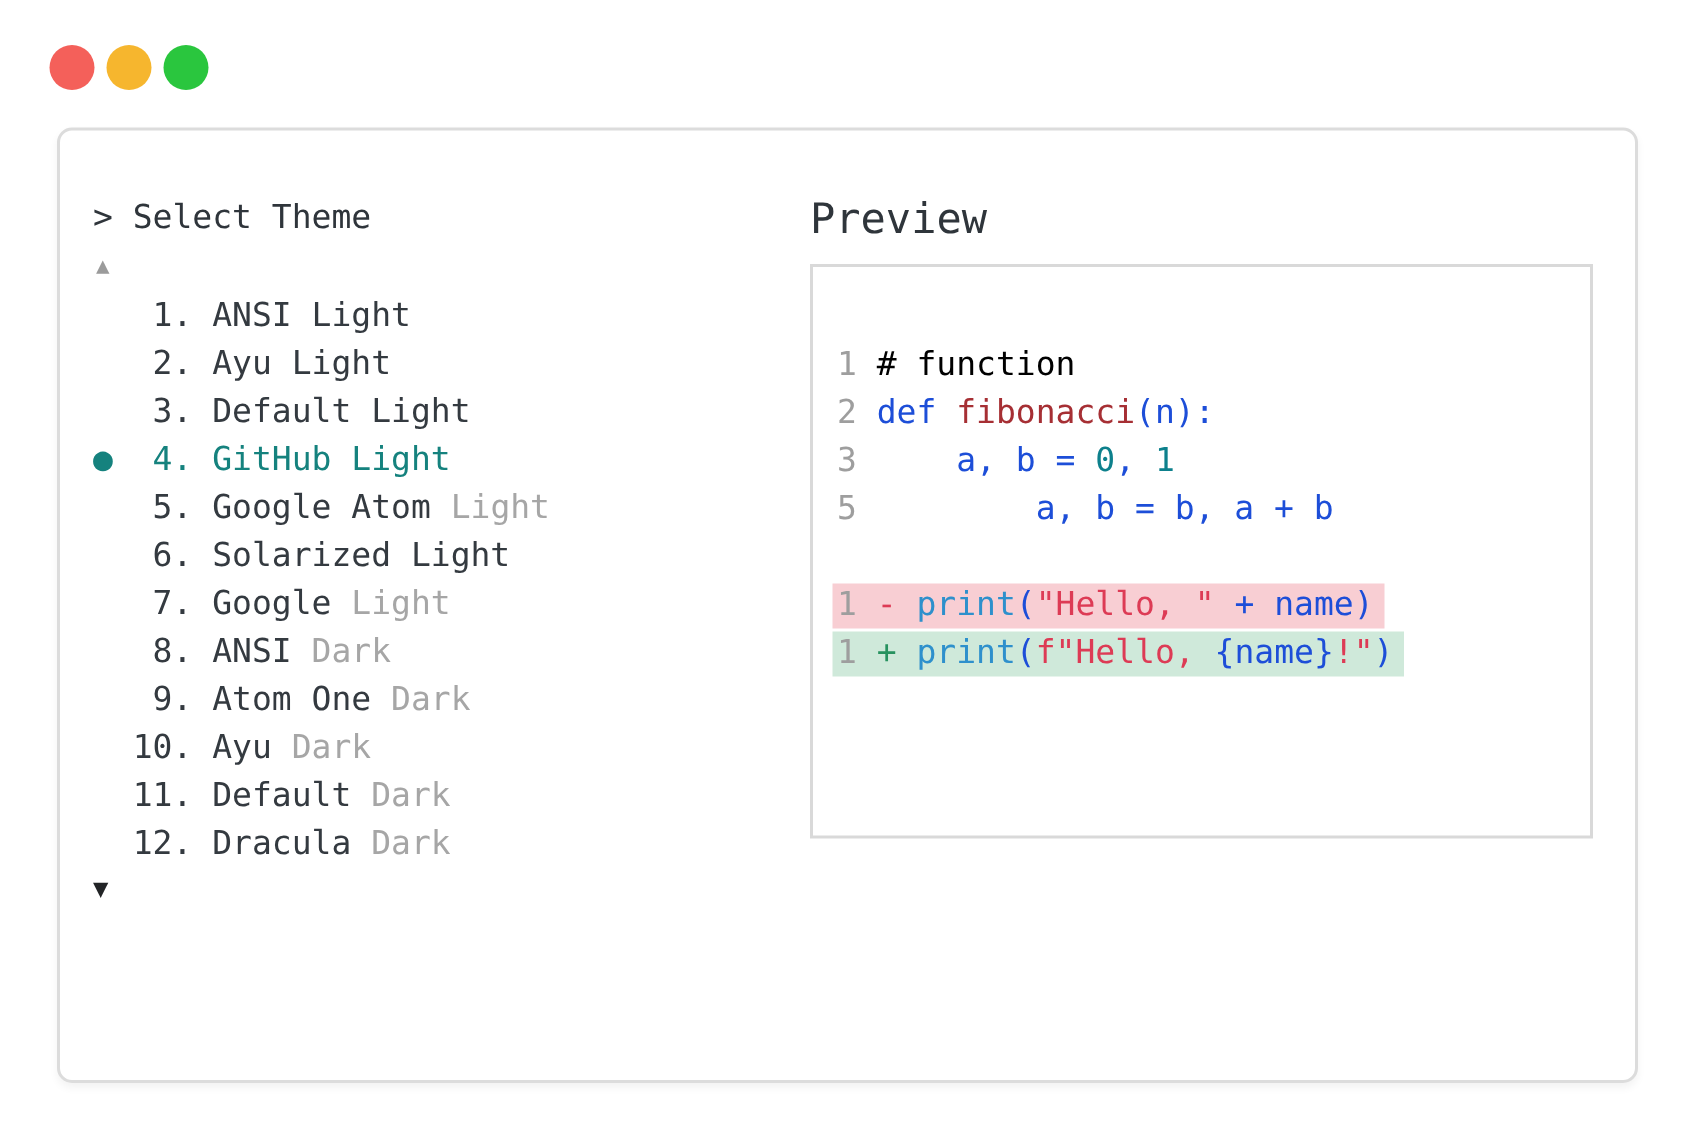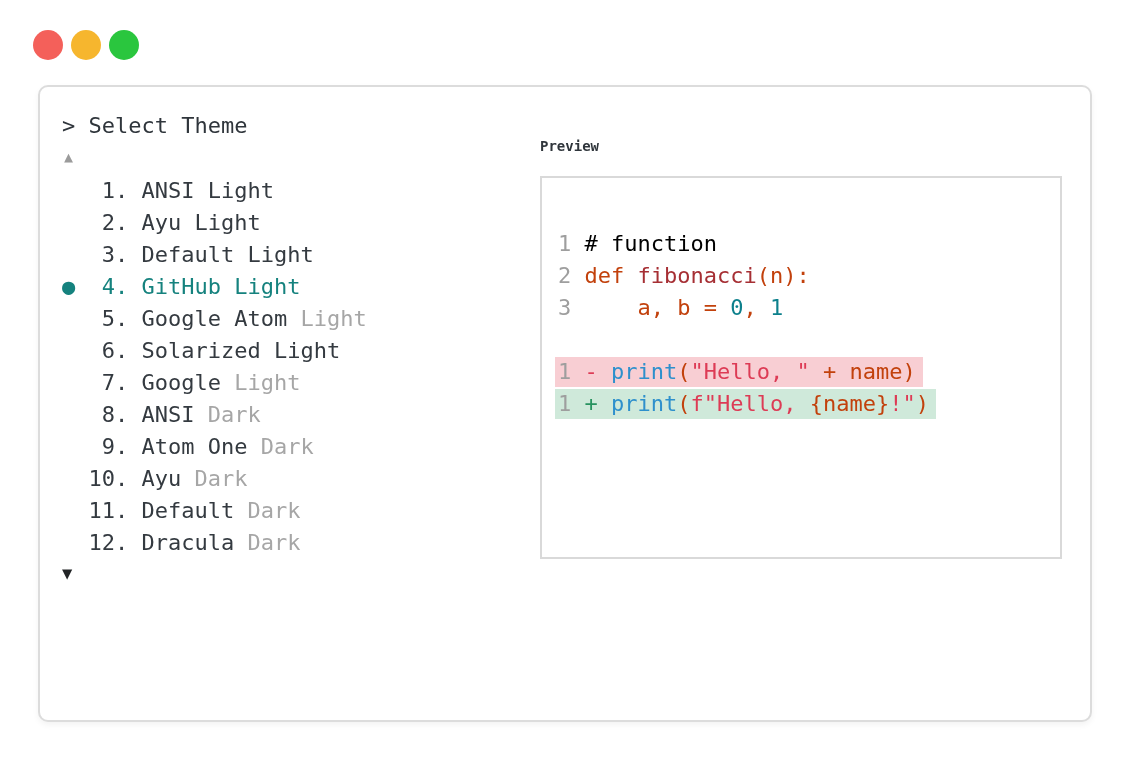--- a/index.html
+++ b/index.html
@@ -7,43 +7,43 @@
     width:1129px; height:757px; position:relative; overflow:hidden;
     font-family:"DejaVu Sans Mono","Liberation Mono",monospace;
     color:#343a40;
   }
   .traffic-lights { position:absolute; left:33px; top:30px; display:flex; gap:8px; }
   .traffic-light { width:30px; height:30px; border-radius:50%; }
   .panel {
     position:absolute; left:38px; top:85px; width:1054px; height:637px;
     box-sizing:border-box; border:2px solid #dcdcdc; border-radius:10px;
     background:#ffffff; box-shadow:0 3px 6px rgba(0,0,0,0.05);
-    padding:26px 28px 0 22px;
+    padding:46px 28px 0 22px;
   }
   .list-title { font-size:22px; line-height:26px; white-space:pre; color:#2f353b; }
   .scroll-up { font-size:15px; line-height:20px; color:#9b9b9b; margin-top:8px; padding-left:2px; }
   .theme-list { margin-top:8px; }
   .theme-row { white-space:pre; font-size:22px; line-height:32px; color:#343a40; cursor:default; }
   .theme-row .dim { color:#a6a6a6; }
   .theme-row.selected { color:#15827e; }
   .scroll-down { font-size:17px; line-height:24px; color:#222426; margin-top:2px; }
   .help-text { margin-top:38px; font-size:22px; line-height:26px; color:#a9a9a9; white-space:pre; }
 
   .preview-col { position:absolute; left:500px; top:46px; width:524px; }
-  .preview-label { font-size:14px; line-height:26px; color:#2f353b;font-weight:bold; }
+  .preview-label { font-size:28px; line-height:26px; color:#2f353b; }
   .preview-box {
     margin-top:17px; box-sizing:border-box; width:522px; height:383px;
     border:2px solid #d9d9d9; background:#ffffff; padding:50px 10px 0 16px;
     overflow:hidden;
   }
   .code-line { white-space:pre; font-size:22px; line-height:32px; min-height:32px; }
   .diff-bg { display:inline-block; line-height:30px; padding:0 7px 0 3px; margin-left:-3px; }
   .bg-removed { background:#f8ced3; }
   .bg-added { background:#cfe9da; }
-  .c-plain   { color:#c2410c; }
+  .c-plain   { color:#1d4ed8; }
   .c-lineno  { color:#9e9e9e; }
   .c-comment { color:#000000; }
   .c-func    { color:#a62f34; }
   .c-num     { color:#0d808c; }
   .c-blue    { color:#2e90cc; }
   .c-str     { color:#dd3b55; }
   .c-minus   { color:#dd3b55; }
   .c-plus    { color:#27925f; }
 </style>
 </head>
@@ -73,18 +73,19 @@
       <div class="theme-row"><span>  12. </span><span>Dracula</span><span class="dim"> Dark</span></div>
     </div>
   <div class="scroll-down">▼</div>
 
   <div class="preview-col">
     <div class="preview-label">Preview</div>
     <div class="preview-box" id="preview-box">
         <div class="code-line"><span class="c-lineno">1 </span><span class="c-comment"># function</span></div>
         <div class="code-line"><span class="c-lineno">2 </span><span class="c-plain">def </span><span class="c-func">fibonacci</span><span class="c-plain">(n):</span></div>
         <div class="code-line"><span class="c-lineno">3 </span><span class="c-plain">    a, b = </span><span class="c-num">0</span><span class="c-plain">, </span><span class="c-num">1</span></div>
+        <div class="code-line"><span class="c-lineno">5 </span><span class="c-plain">        a, b = b, a + b</span></div>
         <div class="code-line"></div>
         <div class="code-line"><span class="diff-bg bg-removed"><span class="c-lineno">1 </span><span class="c-minus">- </span><span class="c-blue">print</span><span class="c-plain">(</span><span class="c-str">"Hello, "</span><span class="c-plain"> + name)</span></span></div>
         <div class="code-line"><span class="diff-bg bg-added"><span class="c-lineno">1 </span><span class="c-plus">+ </span><span class="c-blue">print</span><span class="c-plain">(</span><span class="c-str">f"Hello, </span><span class="c-plain">{name}</span><span class="c-str">!"</span><span class="c-plain">)</span></span></div>
       </div>
   </div>
 </div>
 
 </body></html>

